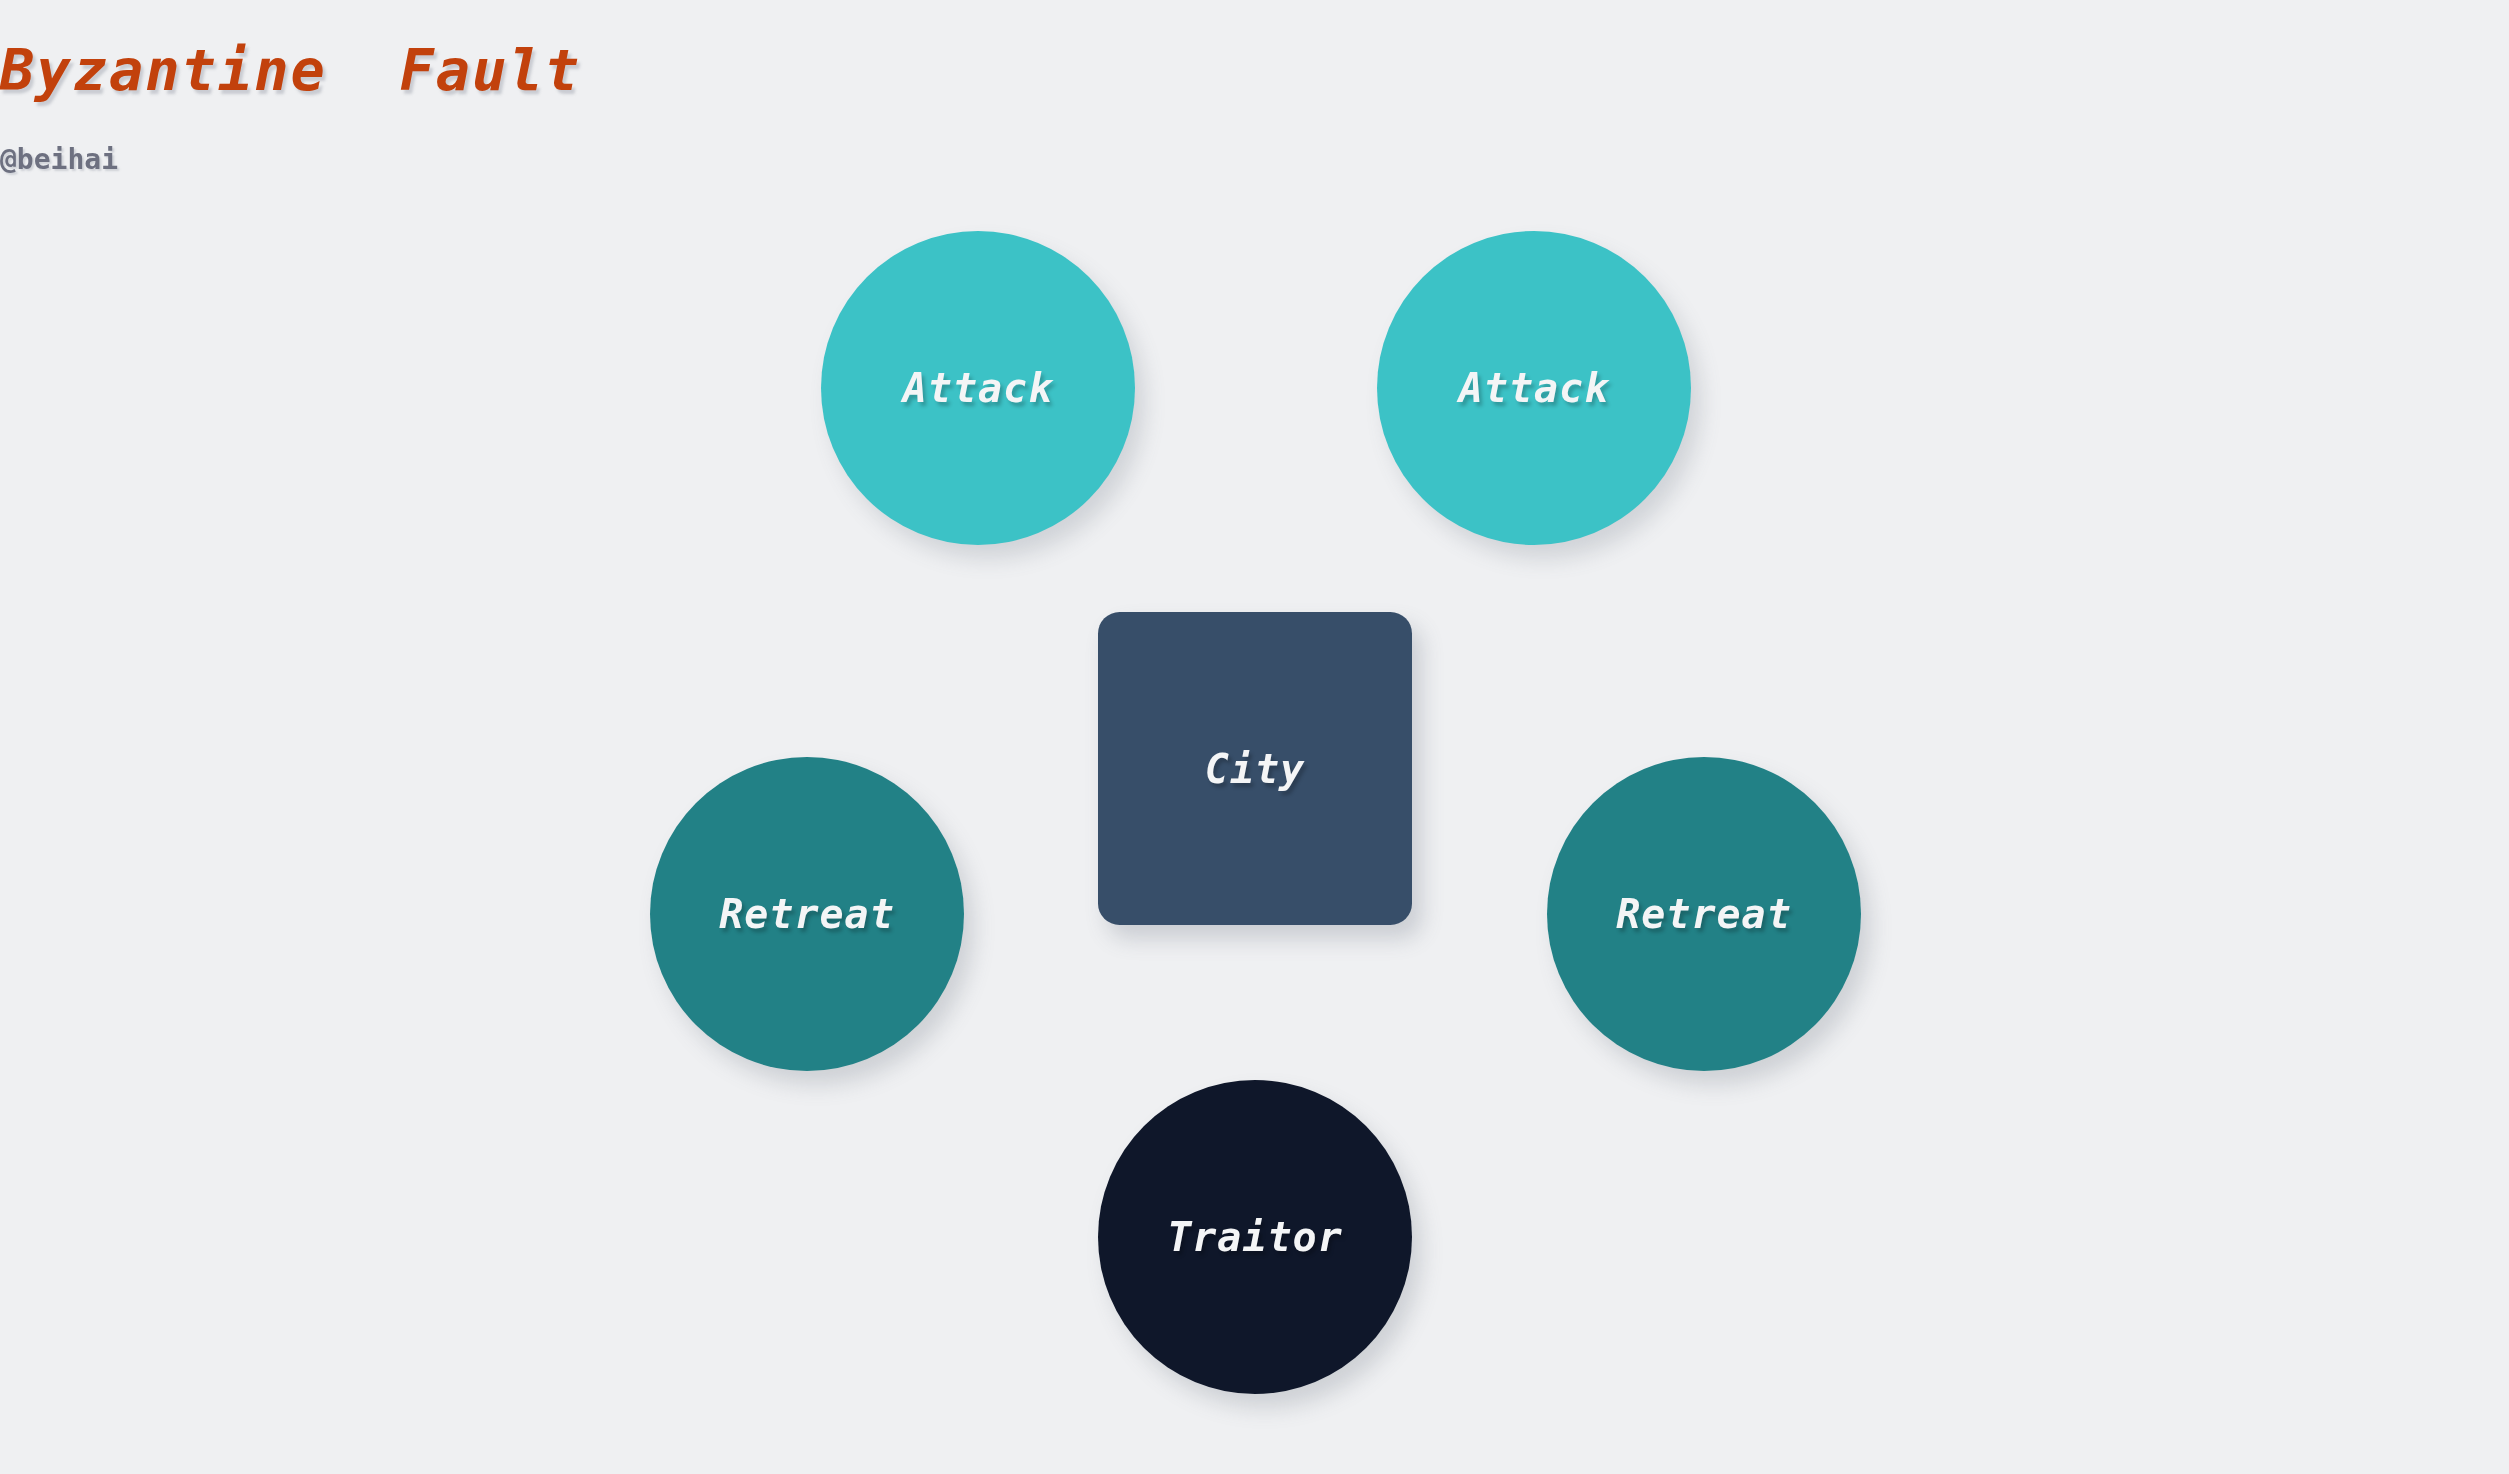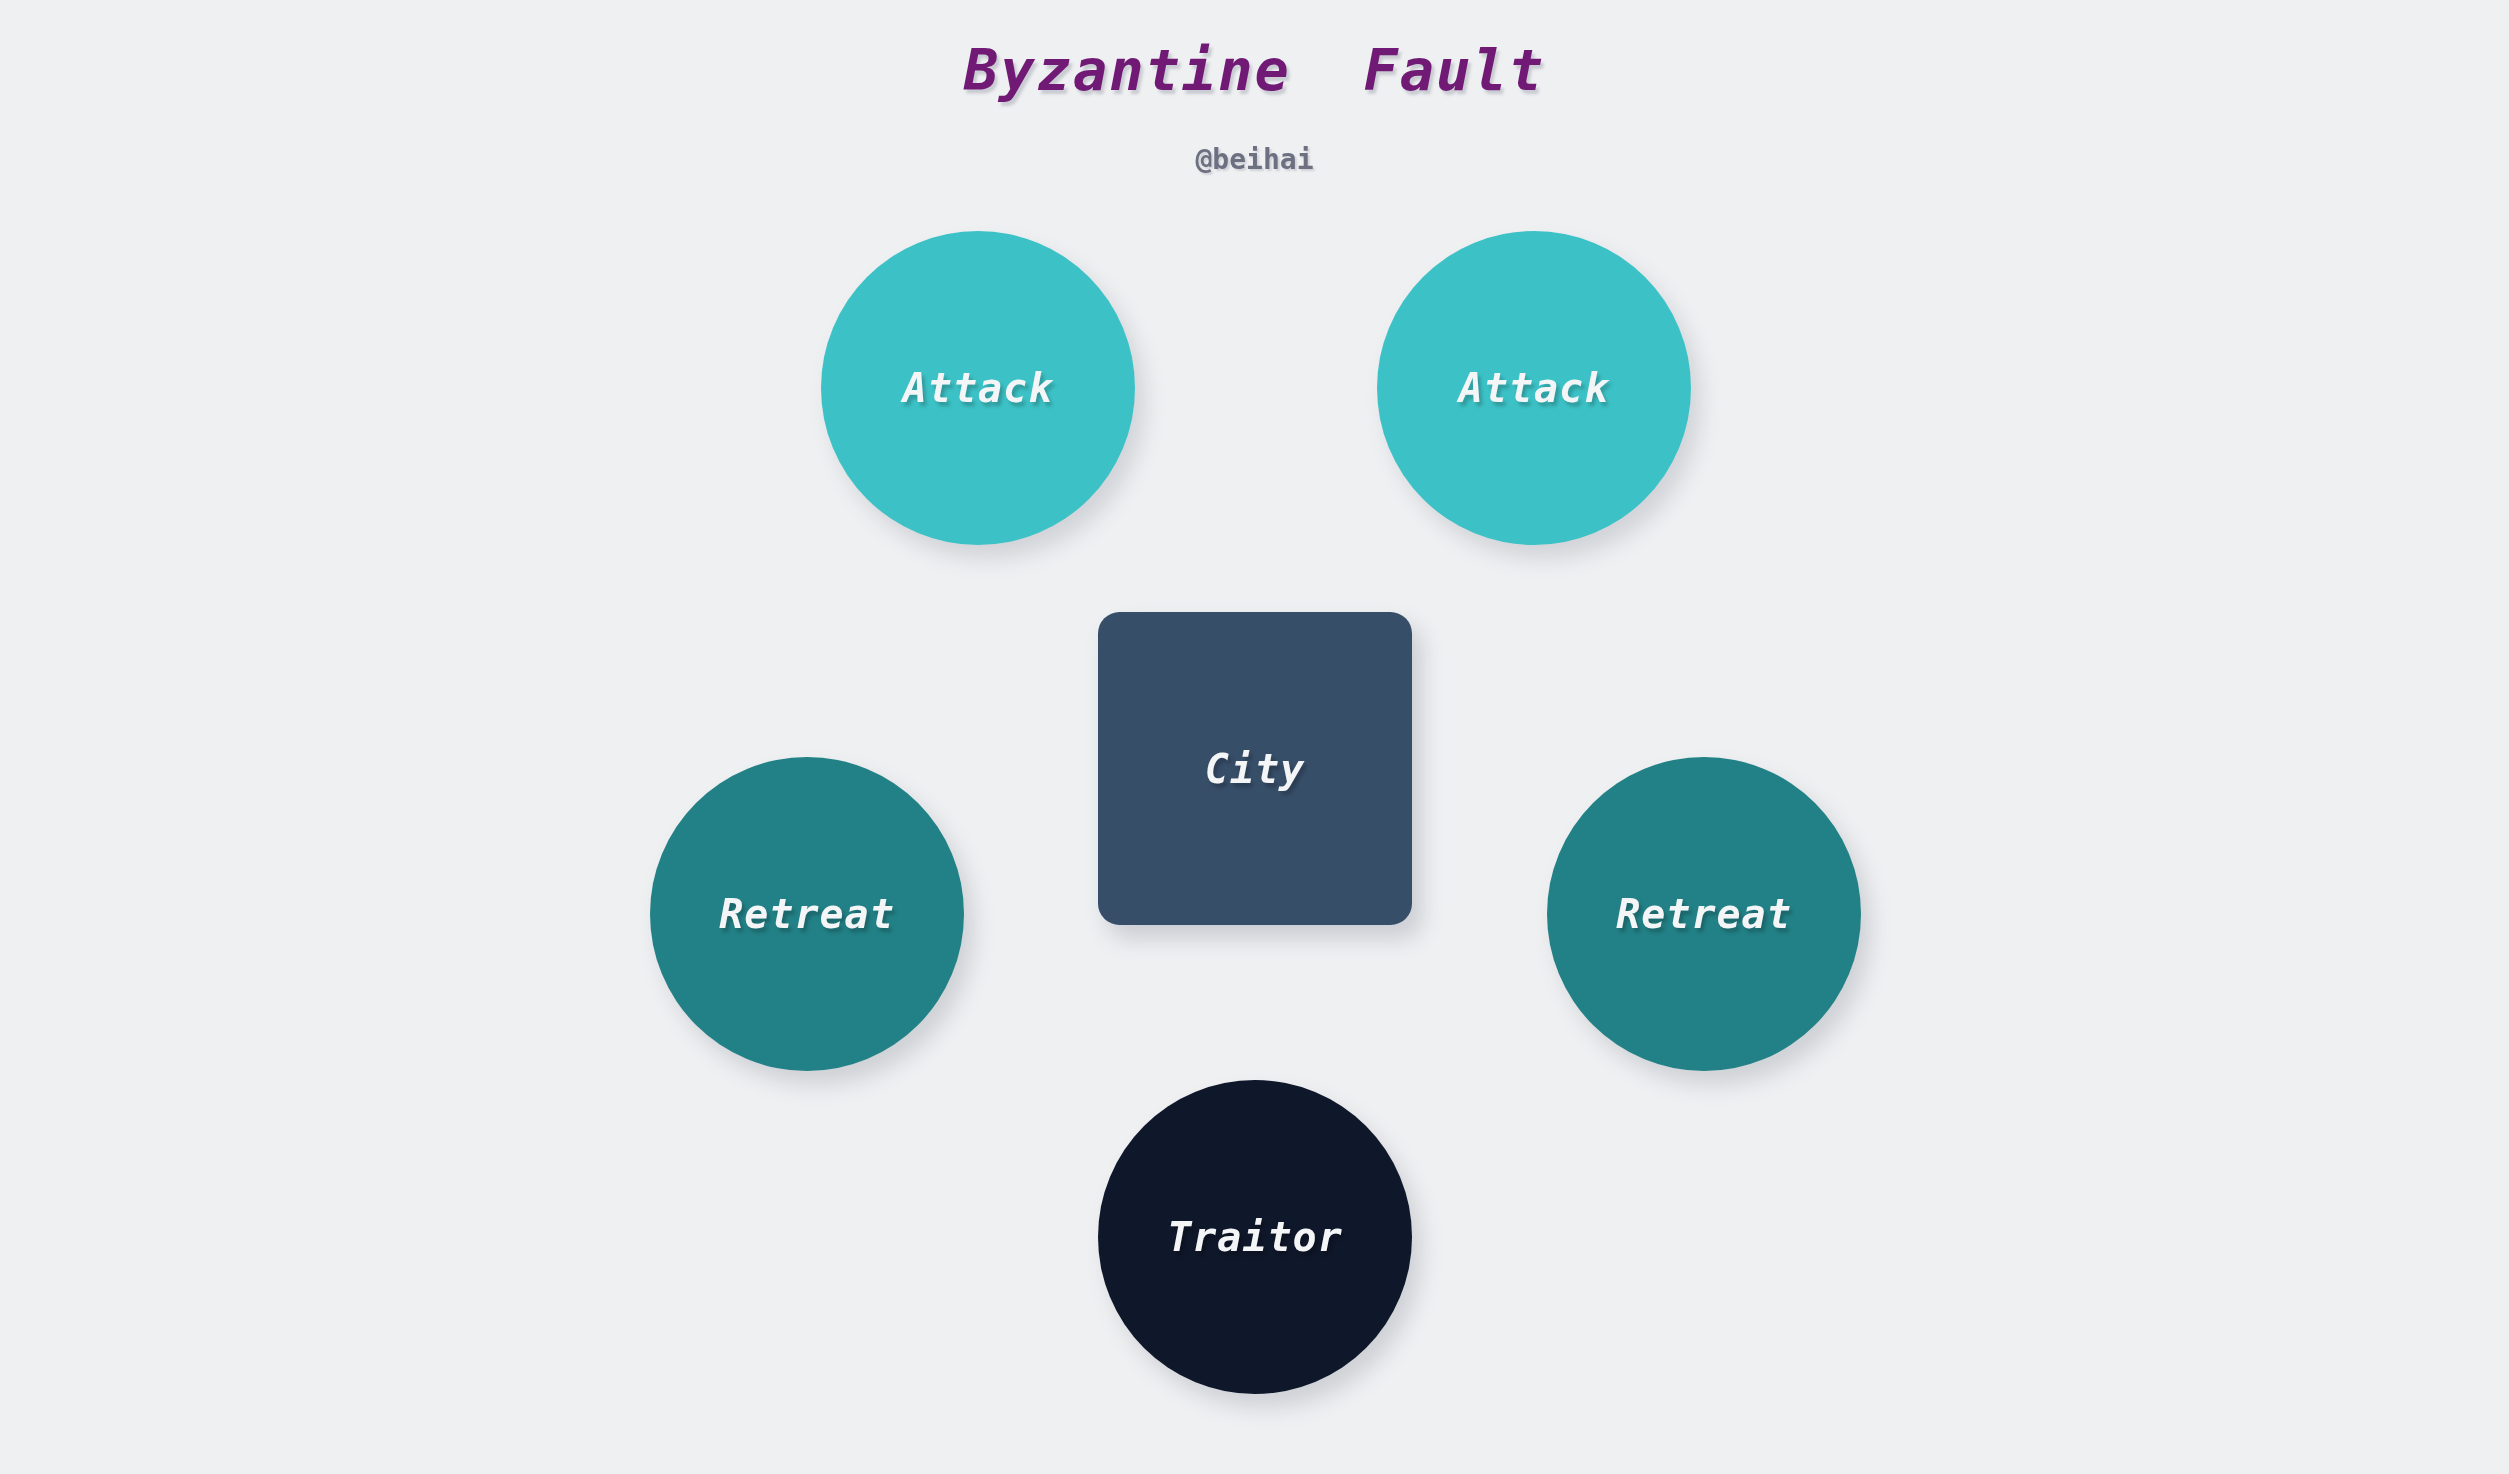--- a/index.html
+++ b/index.html
@@ -20,37 +20,36 @@
     width: 2509px;
     height: 1474px;
   }
 
   
   .title {
     position: absolute;
     left: 0;
     top: 37px;
     width: 2509px;
-    text-align: center;
     font-family: "DejaVu Sans Mono", monospace;
     font-size: 57px;
     font-weight: bold;
     font-style: italic;
     letter-spacing: 2px;
-    color: #701a75;
+    color: #c2410c;
     text-shadow: 2.9px 3.9px 2.9px rgba(140,145,158,0.38);
     white-space: pre;
   }
 
   .subtitle {
     position: absolute;
     left: 0;
     top: 143px;
     width: 2509px;
-    text-align: center;
+    text-align: left;
     font-family: "DejaVu Sans Mono", monospace;
     font-size: 28px;
     font-weight: bold;
     color: #6d7080;
     letter-spacing: 0px;
     text-shadow: 2px 2px 2px rgba(150,154,166,0.35);
     white-space: pre;
   }
 
   

